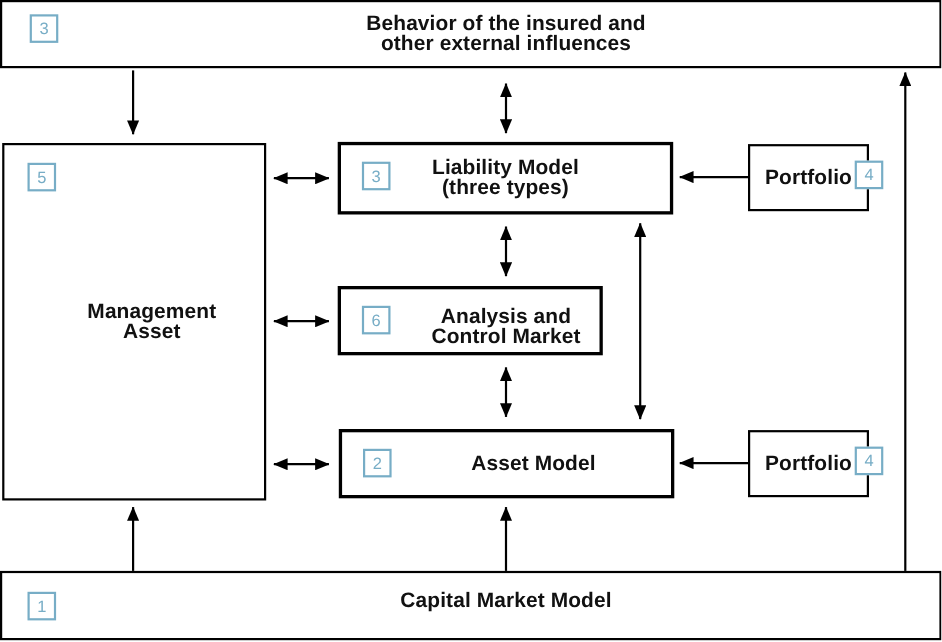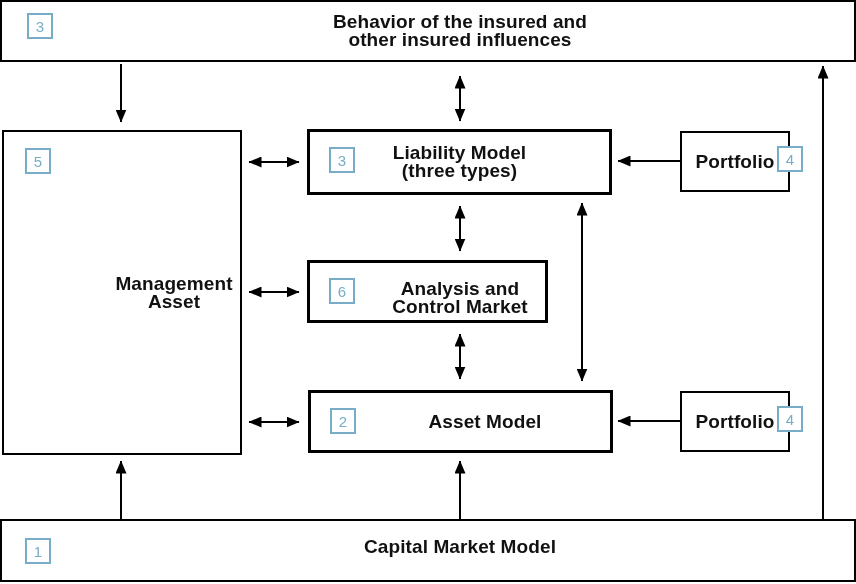--- a/index.html
+++ b/index.html
@@ -45,21 +45,21 @@
   #badge-management{left:25px;top:148px;}
   #badge-liability{left:329px;top:147px;}
   #badge-analysis{left:329px;top:278px;}
   #badge-asset{left:330px;top:408px;}
   #badge-portfolio-top{left:777px;top:146px;}
   #badge-portfolio-bottom{left:777px;top:406px;}
   #badge-capital{left:25px;top:538px;}
 
   
   #label-behavior{left:260px;top:0;width:400px;height:62px;}
-  #label-management{left:2px;top:130px;width:272px;height:325px;padding-left:36px;}
+  #label-management{left:2px;top:130px;width:272px;height:325px;}
   #label-liability{left:307px;top:129px;width:305px;height:66px;}
   #label-analysis{left:360px;top:260px;width:200px;height:76px;}
   #label-asset{left:308px;top:390px;width:354px;height:63px;}
   #label-portfolio-top{left:680px;top:131px;width:110px;height:61px;}
   #label-portfolio-bottom{left:680px;top:391px;width:110px;height:61px;}
   #label-capital{left:260px;top:519px;width:400px;height:55px;}
 </style>
 </head>
 <body>
 
@@ -92,21 +92,21 @@
   <div class="box" id="box-management"></div>
   <div class="box heavy" id="box-liability"></div>
   <div class="box heavy" id="box-analysis"></div>
   <div class="box heavy" id="box-asset"></div>
   <div class="box" id="box-portfolio-top"></div>
   <div class="box" id="box-portfolio-bottom"></div>
   <div class="box" id="box-capital"></div>
 
   <div class="label" id="label-behavior">
     <div>Behavior of the insured and</div>
-    <div>other insured influences</div>
+    <div>other external influences</div>
   </div>
   <div class="label" id="label-management">
     <div>Management</div>
     <div>Asset</div>
   </div>
   <div class="label" id="label-liability">
     <div>Liability Model</div>
     <div style="font-weight:bold">(three types)</div>
   </div>
   <div class="label" id="label-analysis">

